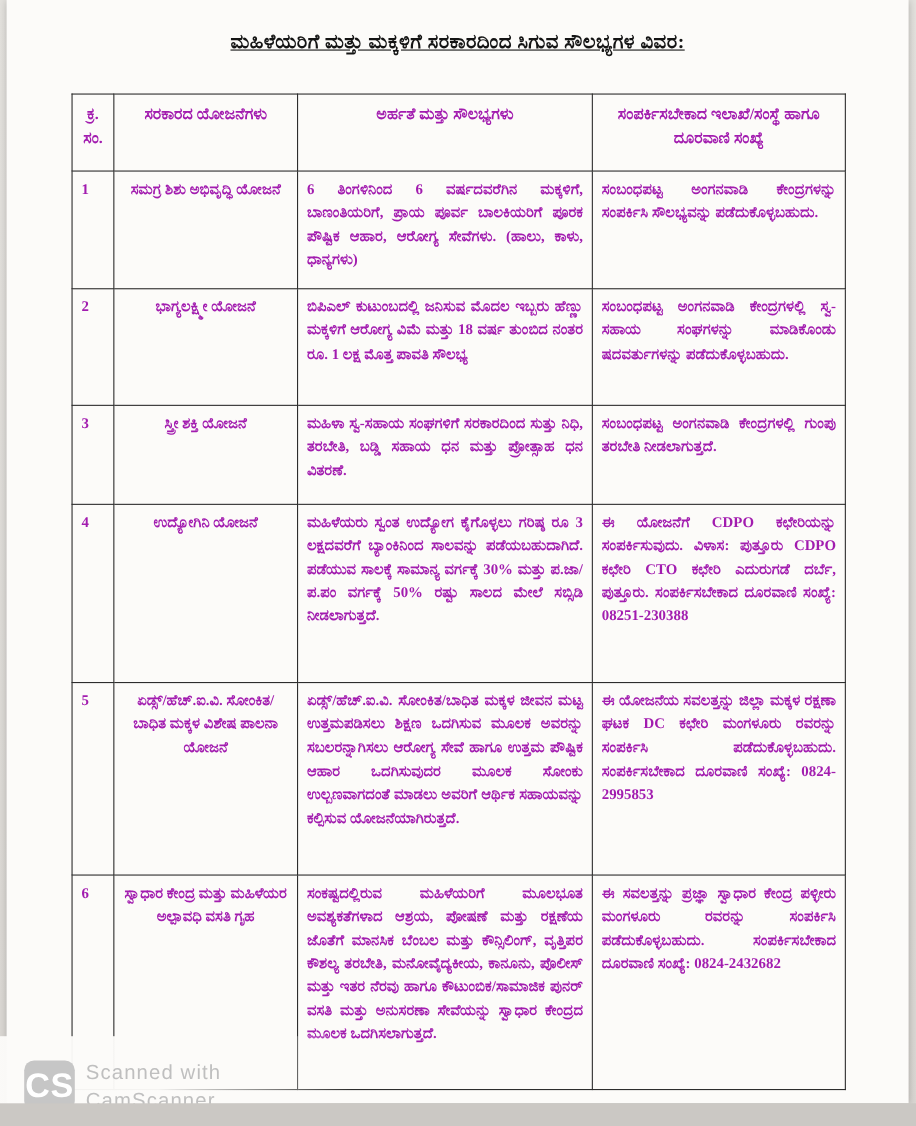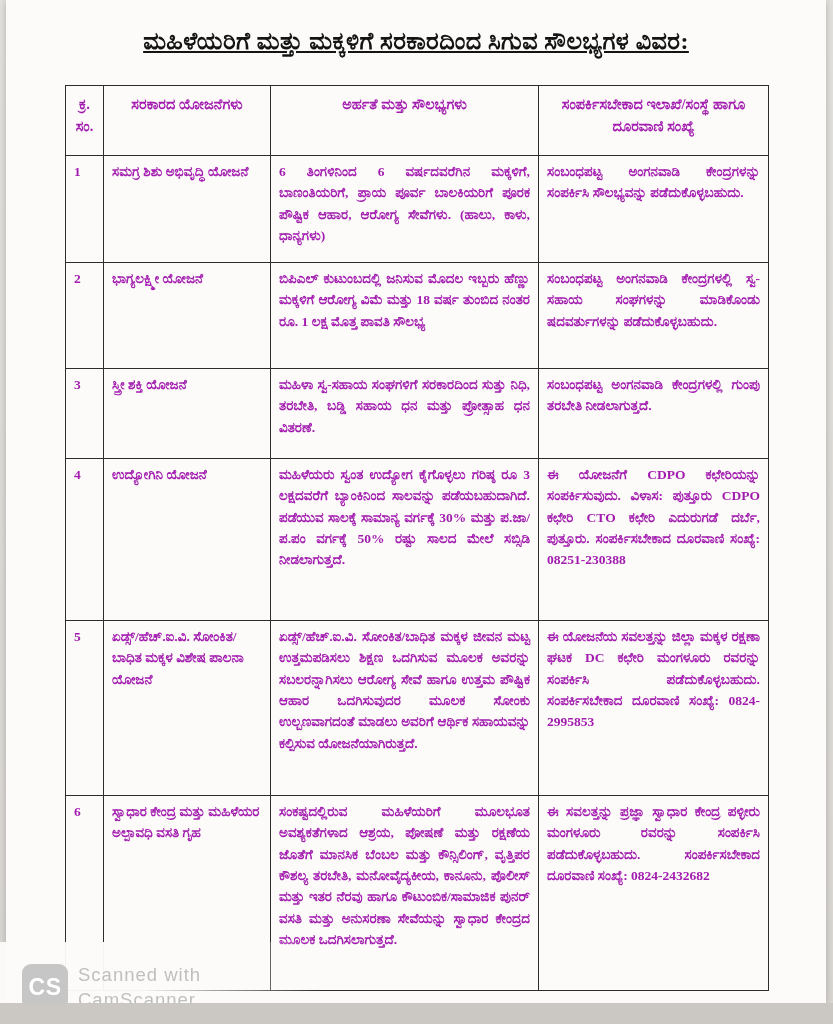--- a/index.html
+++ b/index.html
@@ -16,21 +16,21 @@
   }
   .paper {
     position: absolute; left: 6px; top: 0;
     width: 820px; height: 1003px;
     background: #fcfbf9;
     box-shadow: 0 1px 7px rgba(0,0,0,0.22);
   }
   .doc-title {
     position: absolute; top: 28px; left: 0; right: 0;
     text-align: center;
-    font-size: 24px; font-weight: bold;
+    font-size: 18px; font-weight: bold;
     letter-spacing: 0.4px;
     text-decoration: underline;
     color: #141414;
   }
   table.schemes {
     position: absolute; left: 59px; top: 85px;
     width: 703px;
     border-collapse: collapse;
     table-layout: fixed;
   }
@@ -44,21 +44,21 @@
   table.schemes th {
     font-size: 14.5px; font-weight: bold;
     text-align: center; line-height: 1.55;
     padding-top: 7px;
   }
   table.schemes td {
     font-size: 13.5px; font-weight: 600;
     line-height: 1.58;
   }
   td.sl-cell { text-align: left; font-size: 14px; font-weight: bold; }
-  td.scheme-cell { text-align: left; }
+  td.scheme-cell { text-align: center; }
   td.elig-cell, td.contact-cell { text-align: justify; }
   tr.hdr { height: 70px; }
   tr.r1 { height: 107px; }
   tr.r2 { height: 106px; }
   tr.r3 { height: 90px; }
   tr.r4 { height: 162px; }
   tr.r5 { height: 175px; }
   tr.r6 { height: 195px; }
 
   .wm-fade {
@@ -68,21 +68,21 @@
     pointer-events: none;
   }
   .cs-logo {
     position: absolute; left: 22px; top: 964px;
     width: 46px; height: 46px;
     background: #c6c6c6;
     border-radius: 9px;
     display: flex; align-items: center; justify-content: center;
     color: #ffffff;
     font-family: "Liberation Sans", "DejaVu Sans", sans-serif;
-    font-weight: bold; font-size: 23px; letter-spacing: 0.5px;
+    font-weight: bold; font-size: 31px; letter-spacing: 0.5px;
   }
   .wm-text {
     position: absolute; left: 78px; top: 963px;
     font-family: "Liberation Sans", "DejaVu Sans", sans-serif;
     color: #bfbfbf;
     font-size: 18.5px; line-height: 1.35;
     letter-spacing: 1px;
   }
   .bottom-strip {
     position: absolute; left: 0; top: 1003px;

